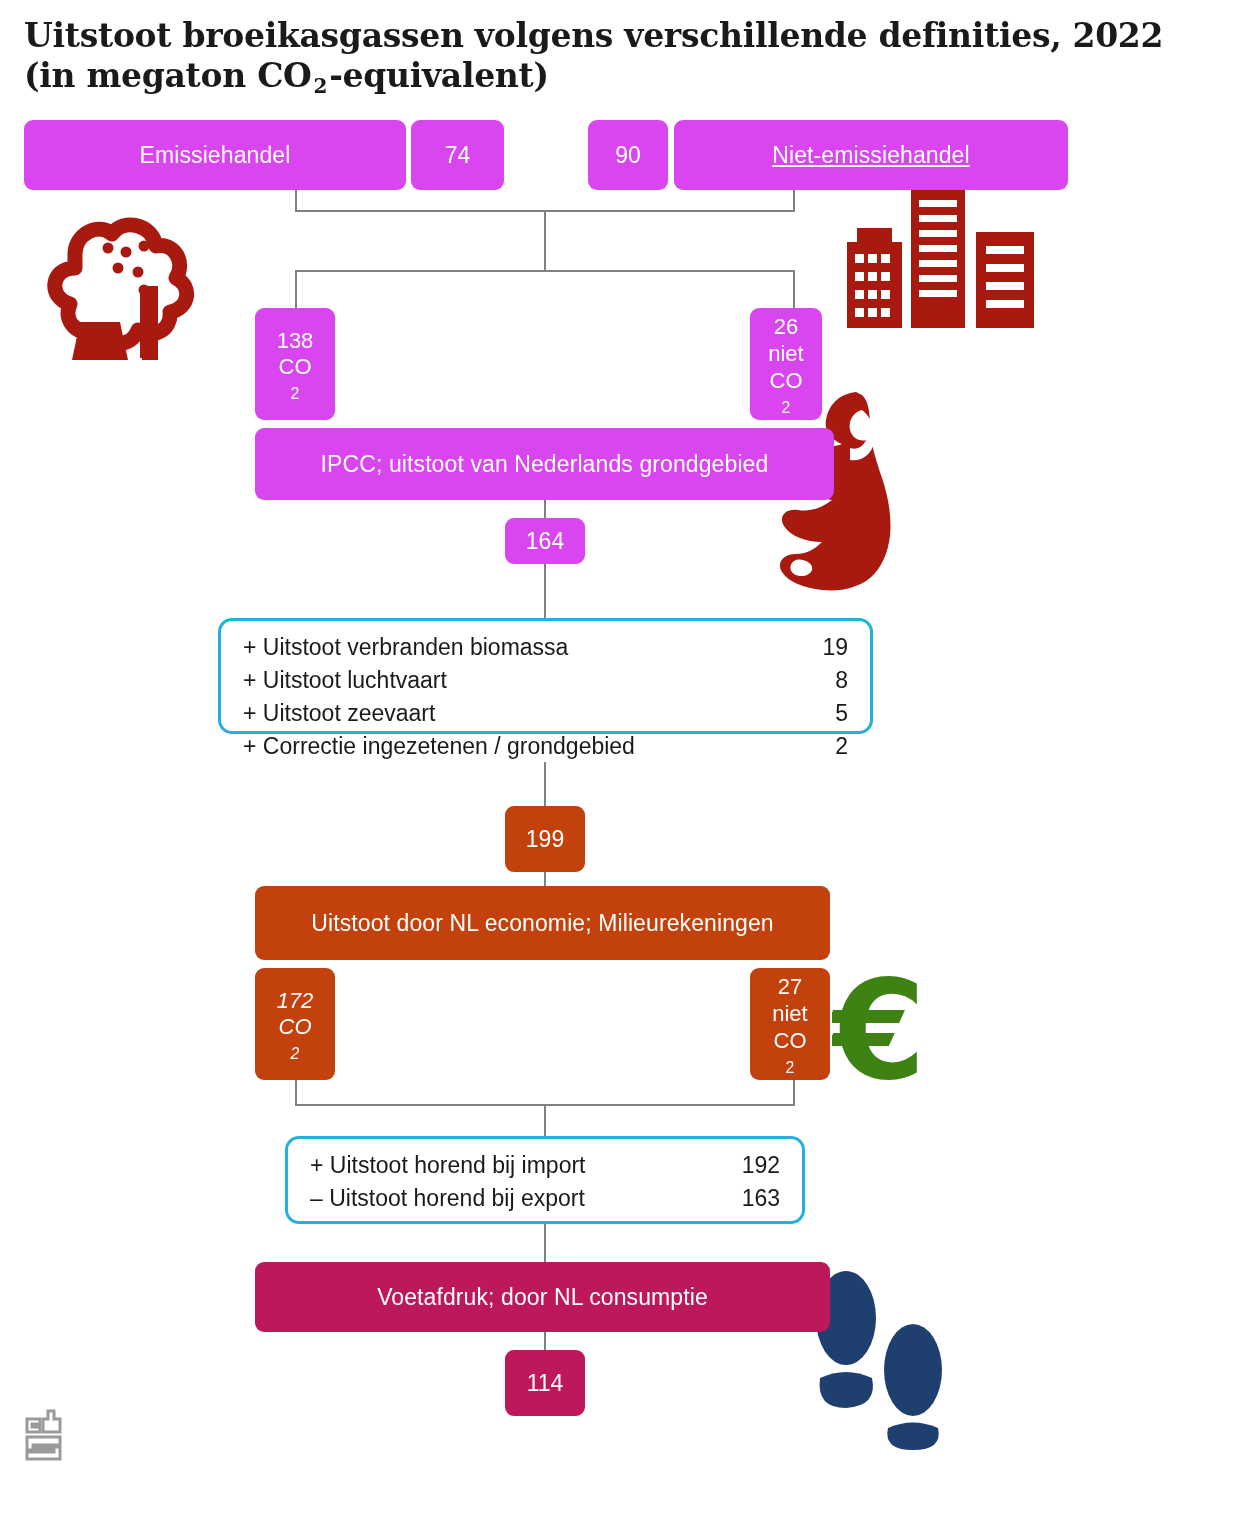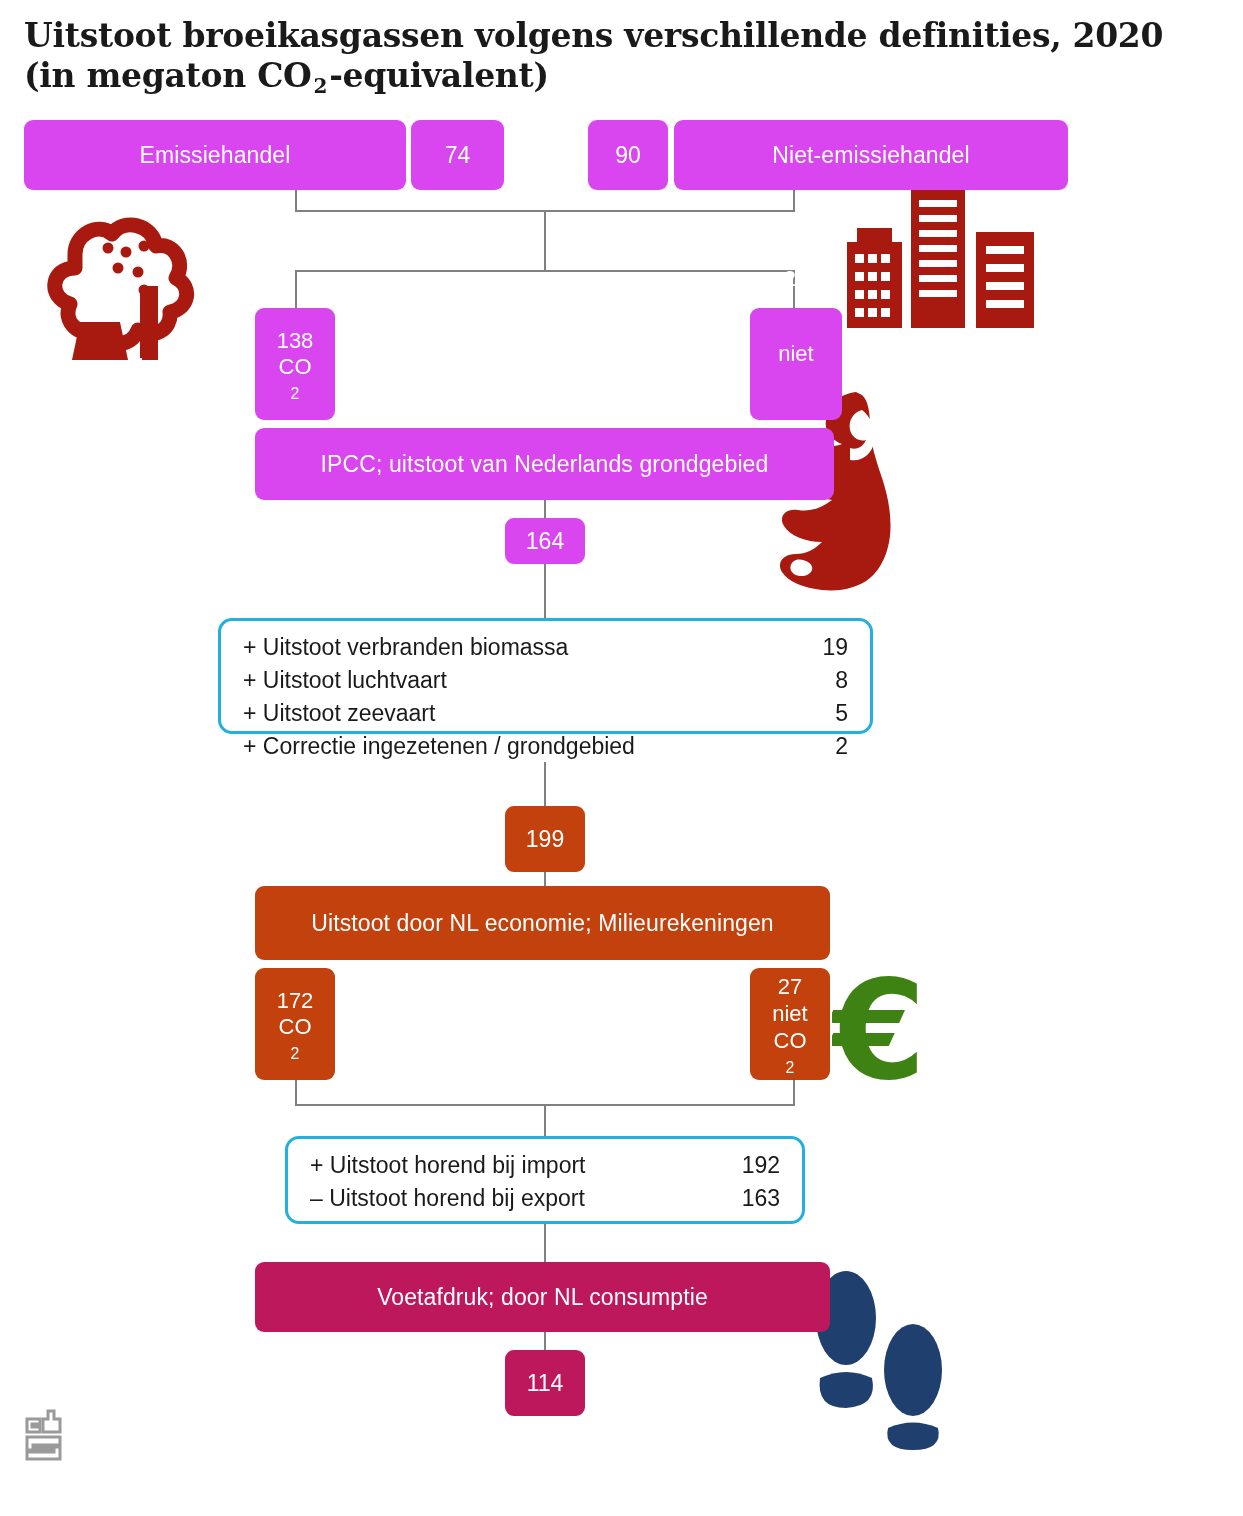--- a/index.html
+++ b/index.html
@@ -81,21 +81,21 @@
   
   .icon{position:absolute;}
   .icon svg{display:block;}
 </style>
 </head>
 <body>
 
 <div class="stage">
 
   <div class="title">
-    <span>Uitstoot broeikasgassen volgens verschillende definities, 2020</span>
+    <span>Uitstoot broeikasgassen volgens verschillende definities, 2022</span>
     <span class="l2"><span>(in megaton CO</span><sub>2</sub><span>-equivalent)</span></span>
   </div>
 
   <div class="ln lnv" style="left:295px;top:190px;height:22px;"></div>
   <div class="ln lnh" style="left:295px;top:210px;width:500px;"></div>
   <div class="ln lnv" style="left:793px;top:190px;height:22px;"></div>
 
   <div class="ln lnv" style="left:544px;top:210px;height:62px;"></div>
 
   <div class="ln lnh" style="left:295px;top:270px;width:500px;"></div>
@@ -215,33 +215,33 @@
   </div>
 
   <div class="box red num-box" style="left:411px;top:120px;width:93px;height:70px;">
     <span>74</span>
   </div>
 
   <div class="box red num-box" style="left:588px;top:120px;width:80px;height:70px;">
     <span>90</span>
   </div>
 
-  <div class="box red label-box" style="left:674px;top:120px;width:394px;height:70px;">
+  <div class="box red label-box" style="left:674px;top:120px;width:394px;height:70px;text-decoration:underline;">
     <span>Niet-emissiehandel</span>
   </div>
 
   <div class="box red num-stack" style="left:255px;top:308px;width:80px;height:112px;">
     <span>138</span>
     <span>
         <span>CO</span>
         <span class="sub2">2</span>
       </span>
   </div>
 
-  <div class="box red num-stack" style="left:750px;top:308px;width:92px;height:112px;gap:48px;">
+  <div class="box red num-stack" style="left:750px;top:308px;width:72px;height:112px;">
     <span>26</span>
     <span>niet</span>
     <span>
         <span>CO</span>
         <span class="sub2">2</span>
       </span>
   </div>
 
   <div class="box red label-box" style="left:255px;top:428px;width:579px;height:72px;">
     <span>IPCC; uitstoot van Nederlands grondgebied</span>
@@ -271,21 +271,21 @@
   </div>
 
   <div class="box green num-box" style="left:505px;top:806px;width:80px;height:66px;">
     <span>199</span>
   </div>
 
   <div class="box green label-box" style="left:255px;top:886px;width:575px;height:74px;">
     <span>Uitstoot door NL economie; Milieurekeningen</span>
   </div>
 
-  <div class="box green num-stack" style="left:255px;top:968px;width:80px;height:112px;">
+  <div class="box green num-stack" style="left:255px;top:968px;width:80px;height:112px;font-style:italic;">
     <span>172</span>
     <span>
         <span>CO</span>
         <span class="sub2">2</span>
       </span>
   </div>
 
   <div class="box green num-stack" style="left:750px;top:968px;width:80px;height:112px;">
     <span>27</span>
     <span>niet</span>

